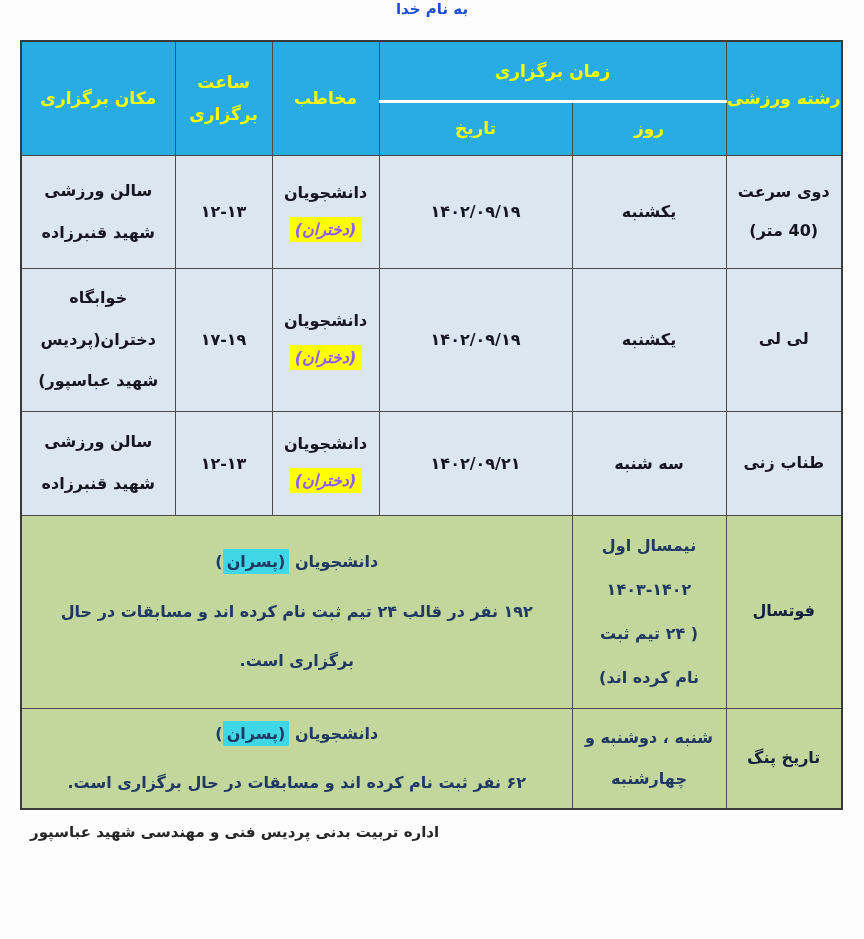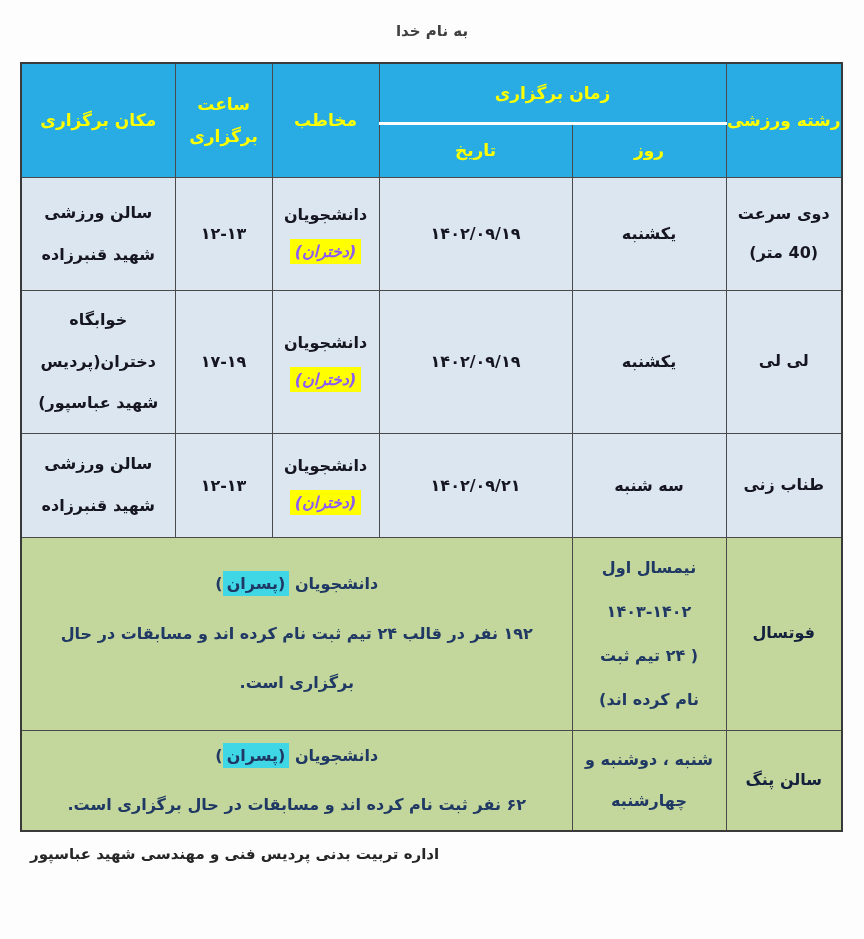--- a/index.html
+++ b/index.html
@@ -7,24 +7,23 @@
   body {
     width:864px; height:939px;
     background:#fdfdfd;
     font-family:"DejaVu Sans", sans-serif;
     direction:rtl;
     overflow:hidden;
     color:#141414;
   }
   .bismillah {
     text-align:center;
-    margin-top:22px;
     font-size:15px;
     font-weight:bold;
-    color:#404040;
+    color:#1d4ed8;
   }
   .page-title {
     text-align:center;
     margin-top:14px;
     font-size:21px;
     font-weight:bold;
     color:#7030A0;
   }
   table.sched {
     table-layout:fixed;
@@ -180,21 +179,21 @@
 نام کرده اند)</div>
         </td>
         <td colspan="4" class="detail">
           <div><span>دانشجویان </span><mark class="hl-c">(پسران</mark><span>)</span></div>
           <div class="pre">۱۹۲ نفر در قالب ۲۴ تیم ثبت نام کرده اند و مسابقات در حال
 برگزاری است.</div>
         </td>
       </tr>
 
       <tr class="green r5">
-        <td class="sport">سالن پنگ</td>
+        <td class="sport">تاریخ پنگ</td>
         <td class="days pre">شنبه ، دوشنبه و
 چهارشنبه</td>
         <td colspan="4" class="detail">
           <div><span>دانشجویان </span><mark class="hl-c">(پسران</mark><span>)</span></div>
           <div class="pre">۶۲ نفر ثبت نام کرده اند و مسابقات در حال برگزاری است.</div>
         </td>
       </tr>
 
     </tbody>
   </table>

